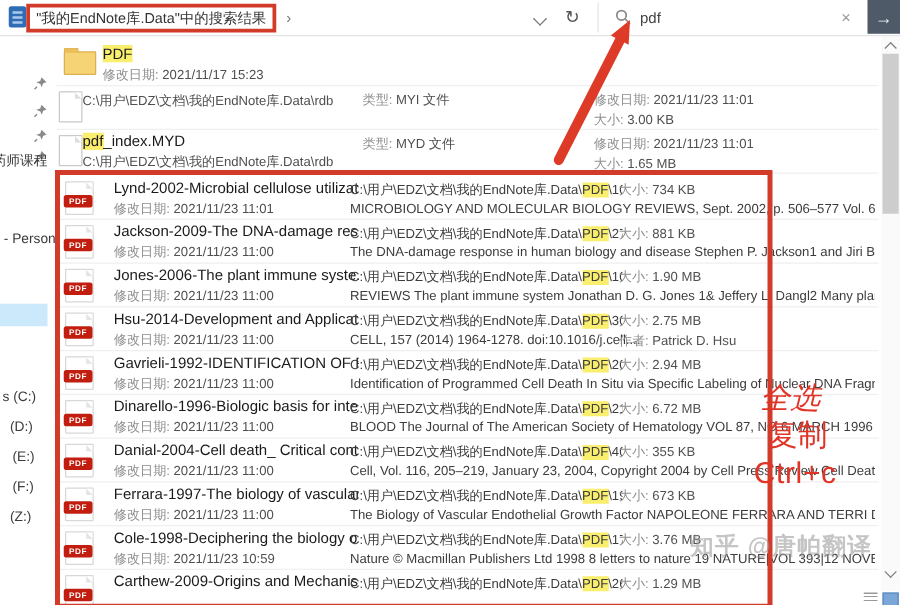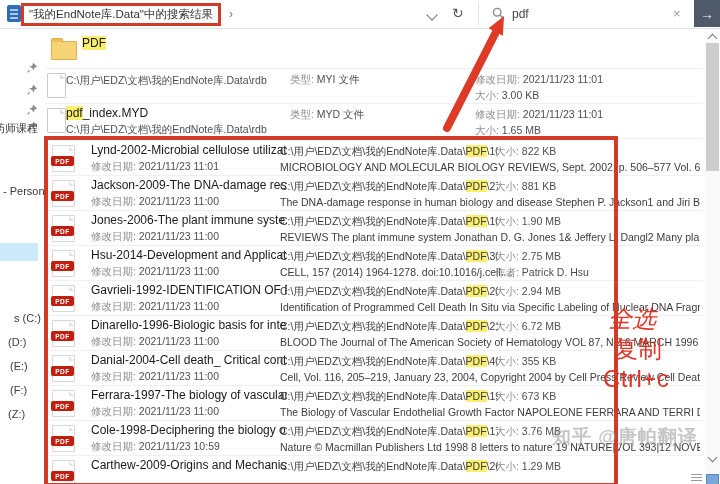--- a/index.html
+++ b/index.html
@@ -112,32 +112,33 @@
     <div class="pin" style="top: 72px;"><svg width="11" height="11" viewBox="0 0 11 11">
         <path d="M6.2 0.8l4 4-2.6 0.7-1.3 3.2-1-2.6L2 4.8l3.2-1z" fill="#8a8a8a"></path>
         <line x1="2.6" y1="8.4" x2="0.6" y2="10.4" stroke="#8a8a8a" stroke-width="1.2"></line>
       </svg></div>
     <div class="pin" style="top: 89px;"><svg width="11" height="11" viewBox="0 0 11 11">
         <path d="M6.2 0.8l4 4-2.6 0.7-1.3 3.2-1-2.6L2 4.8l3.2-1z" fill="#8a8a8a"></path>
         <line x1="2.6" y1="8.4" x2="0.6" y2="10.4" stroke="#8a8a8a" stroke-width="1.2"></line>
       </svg></div>
     <div class="side-item" style="left: -6px; top: 92px;">药师课程</div>
     <div class="side-item" style="left: 3px; top: 156px;">- Persona</div>
-    <div class="side-item" style="left: 14px; top: 283px;">s (C:)</div>
+    <div class="side-item" style="left: 2px; top: 283px;">s (C:)</div>
     <div class="side-item" style="left: 8px; top: 307px;">(D:)</div>
     <div class="side-item" style="left: 10px; top: 331px;">(E:)</div>
     <div class="side-item" style="left: 10px; top: 355px;">(F:)</div>
     <div class="side-item" style="left: 8px; top: 379px;">(Z:)</div>
   </div>
 
 <div id="file-list">
     <div class="row layout-A" style="top: 4px;">
       <div class="ficon icon-folder"></div>
       <div class="c1">
         <div class="fname"><span class="hl">PDF</span></div>
+        <div class="meta"><span class="mlabel">修改日期: </span><span class="mval">2021/11/17 15:23</span></div>
       </div>
     </div>
     <div class="row layout-B" style="top: 39px;">
       <div class="ficon icon-file"></div>
       <div class="c1">
         <div class="meta"><span class="mval">C:\用户\EDZ\文档\我的EndNote库.Data\rdb</span></div>
       </div>
       <div class="c2">
         <div class="meta"><span class="mlabel">类型: </span><span class="mval">MYI 文件</span></div>
       </div>
@@ -166,21 +167,21 @@
       </div>
       <div class="c1">
         <div class="fname">Lynd-2002-Microbial cellulose utilizat...</div>
         <div class="meta"><span class="mlabel">修改日期: </span><span class="mval">2021/11/23 11:01</span></div>
       </div>
       <div class="c2">
         <div class="fpath">C:\用户\EDZ\文档\我的EndNote库.Data\<span class="hl">PDF</span>\10...</div>
         <div class="fdetail">MICROBIOLOGY AND MOLECULAR BIOLOGY REVIEWS, Sept. 2002, p. 506–577 Vol. 66, No. 3 109...</div>
       </div>
       <div class="c3">
-        <div class="meta"><span class="mlabel">大小: </span><span class="mval">822 KB</span></div>
+        <div class="meta"><span class="mlabel">大小: </span><span class="mval">734 KB</span></div>
       </div>
     </div>
     <div class="row layout-C" style="top: 146px;">
       <div class="ficon icon-pdf">
         <span class="pdfband">PDF</span>
       </div>
       <div class="c1">
         <div class="fname">Jackson-2009-The DNA-damage resp...</div>
         <div class="meta"><span class="mlabel">修改日期: </span><span class="mval">2021/11/23 11:00</span></div>
       </div>

